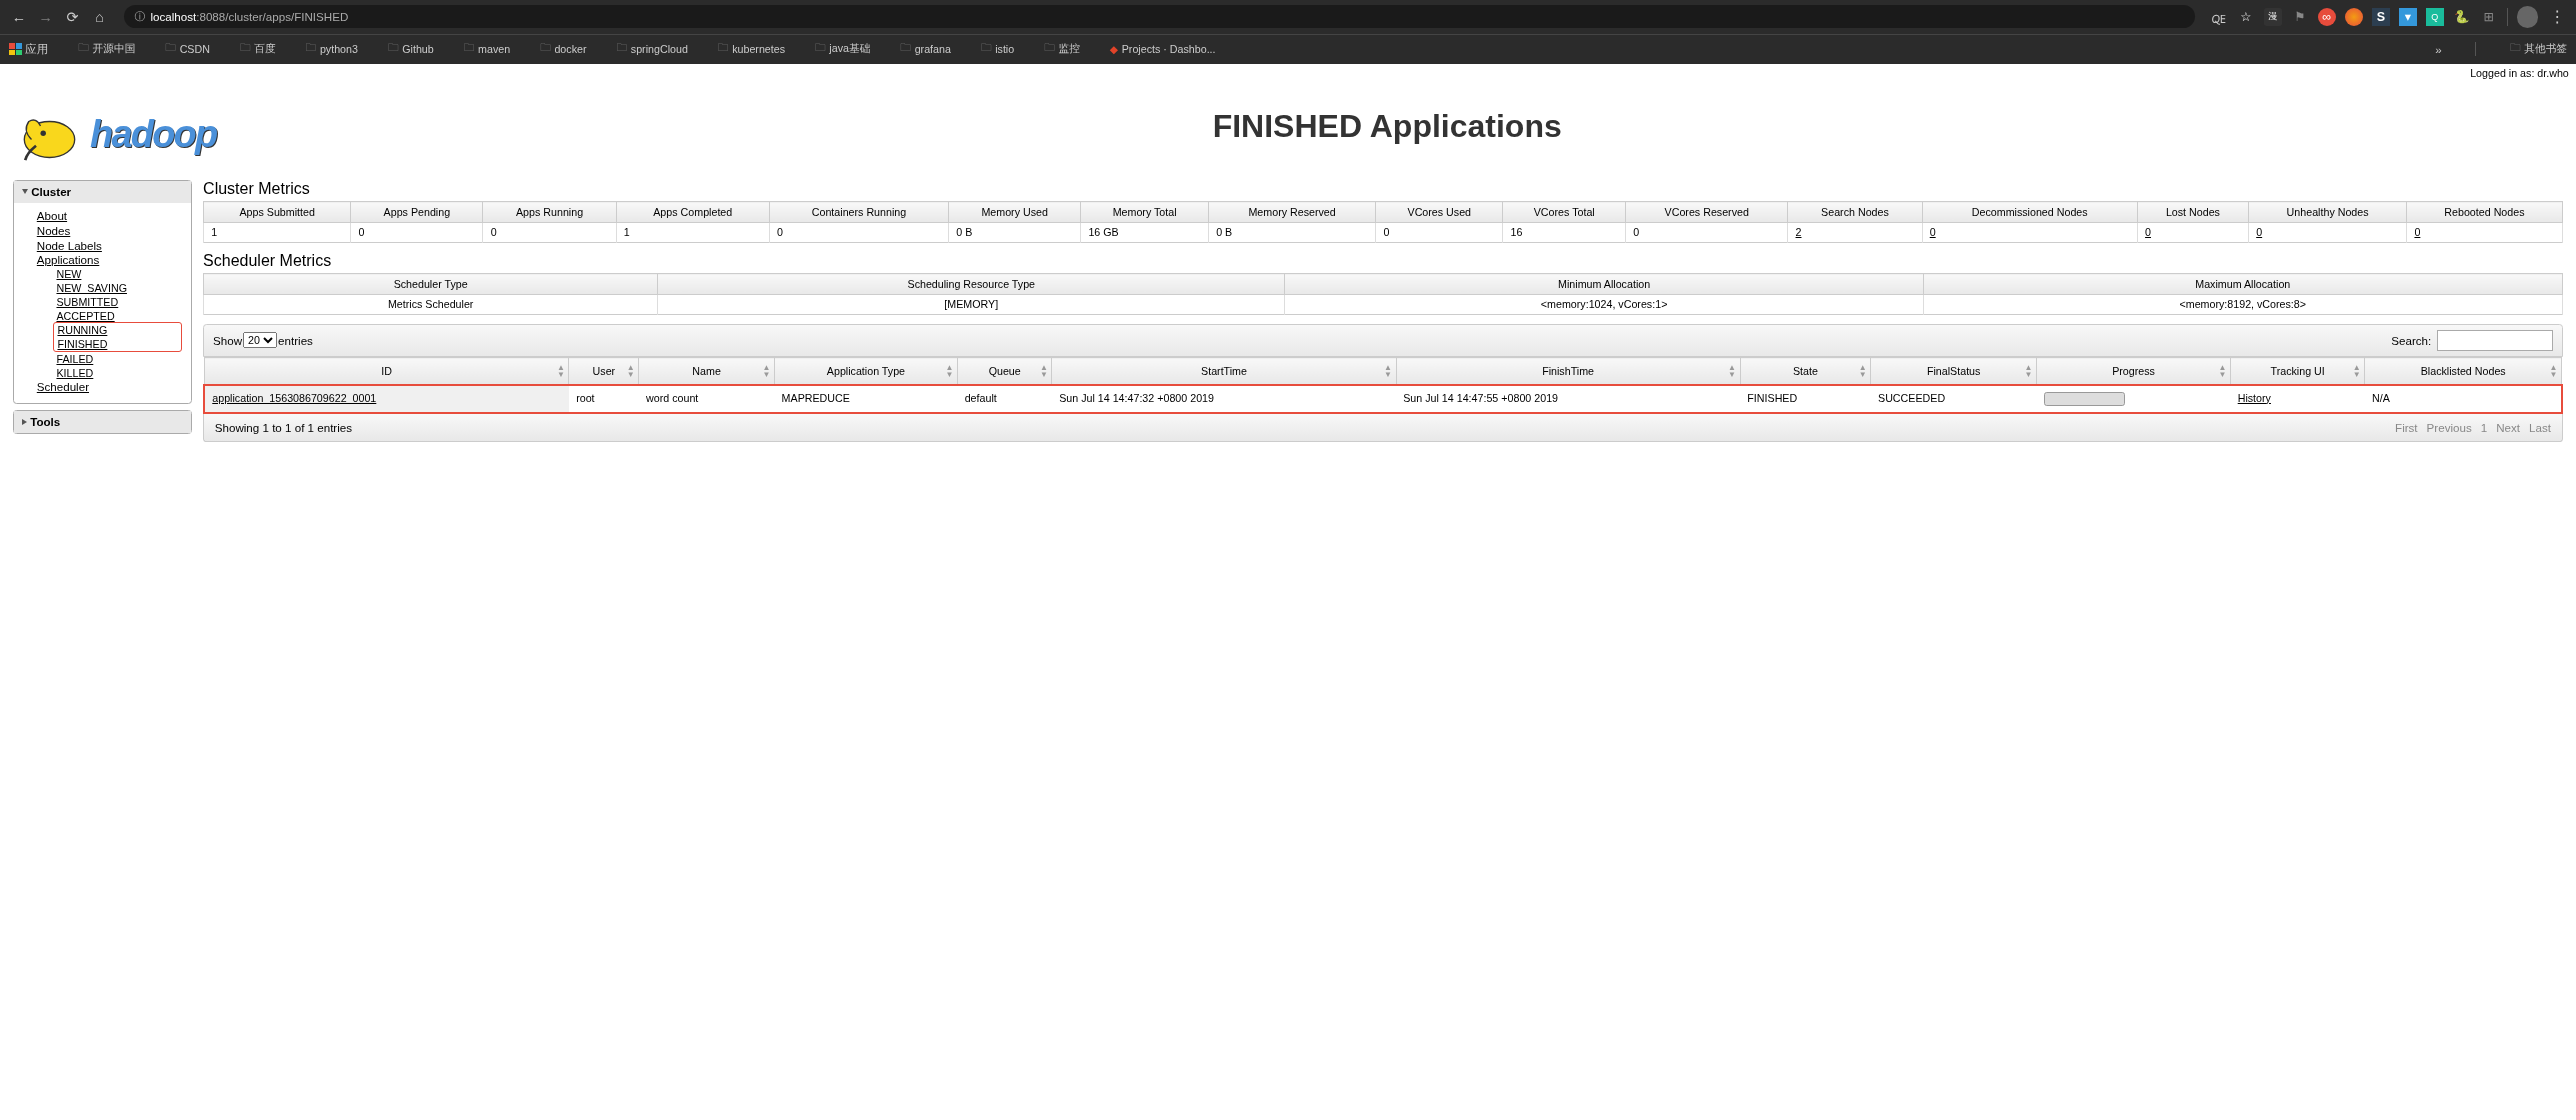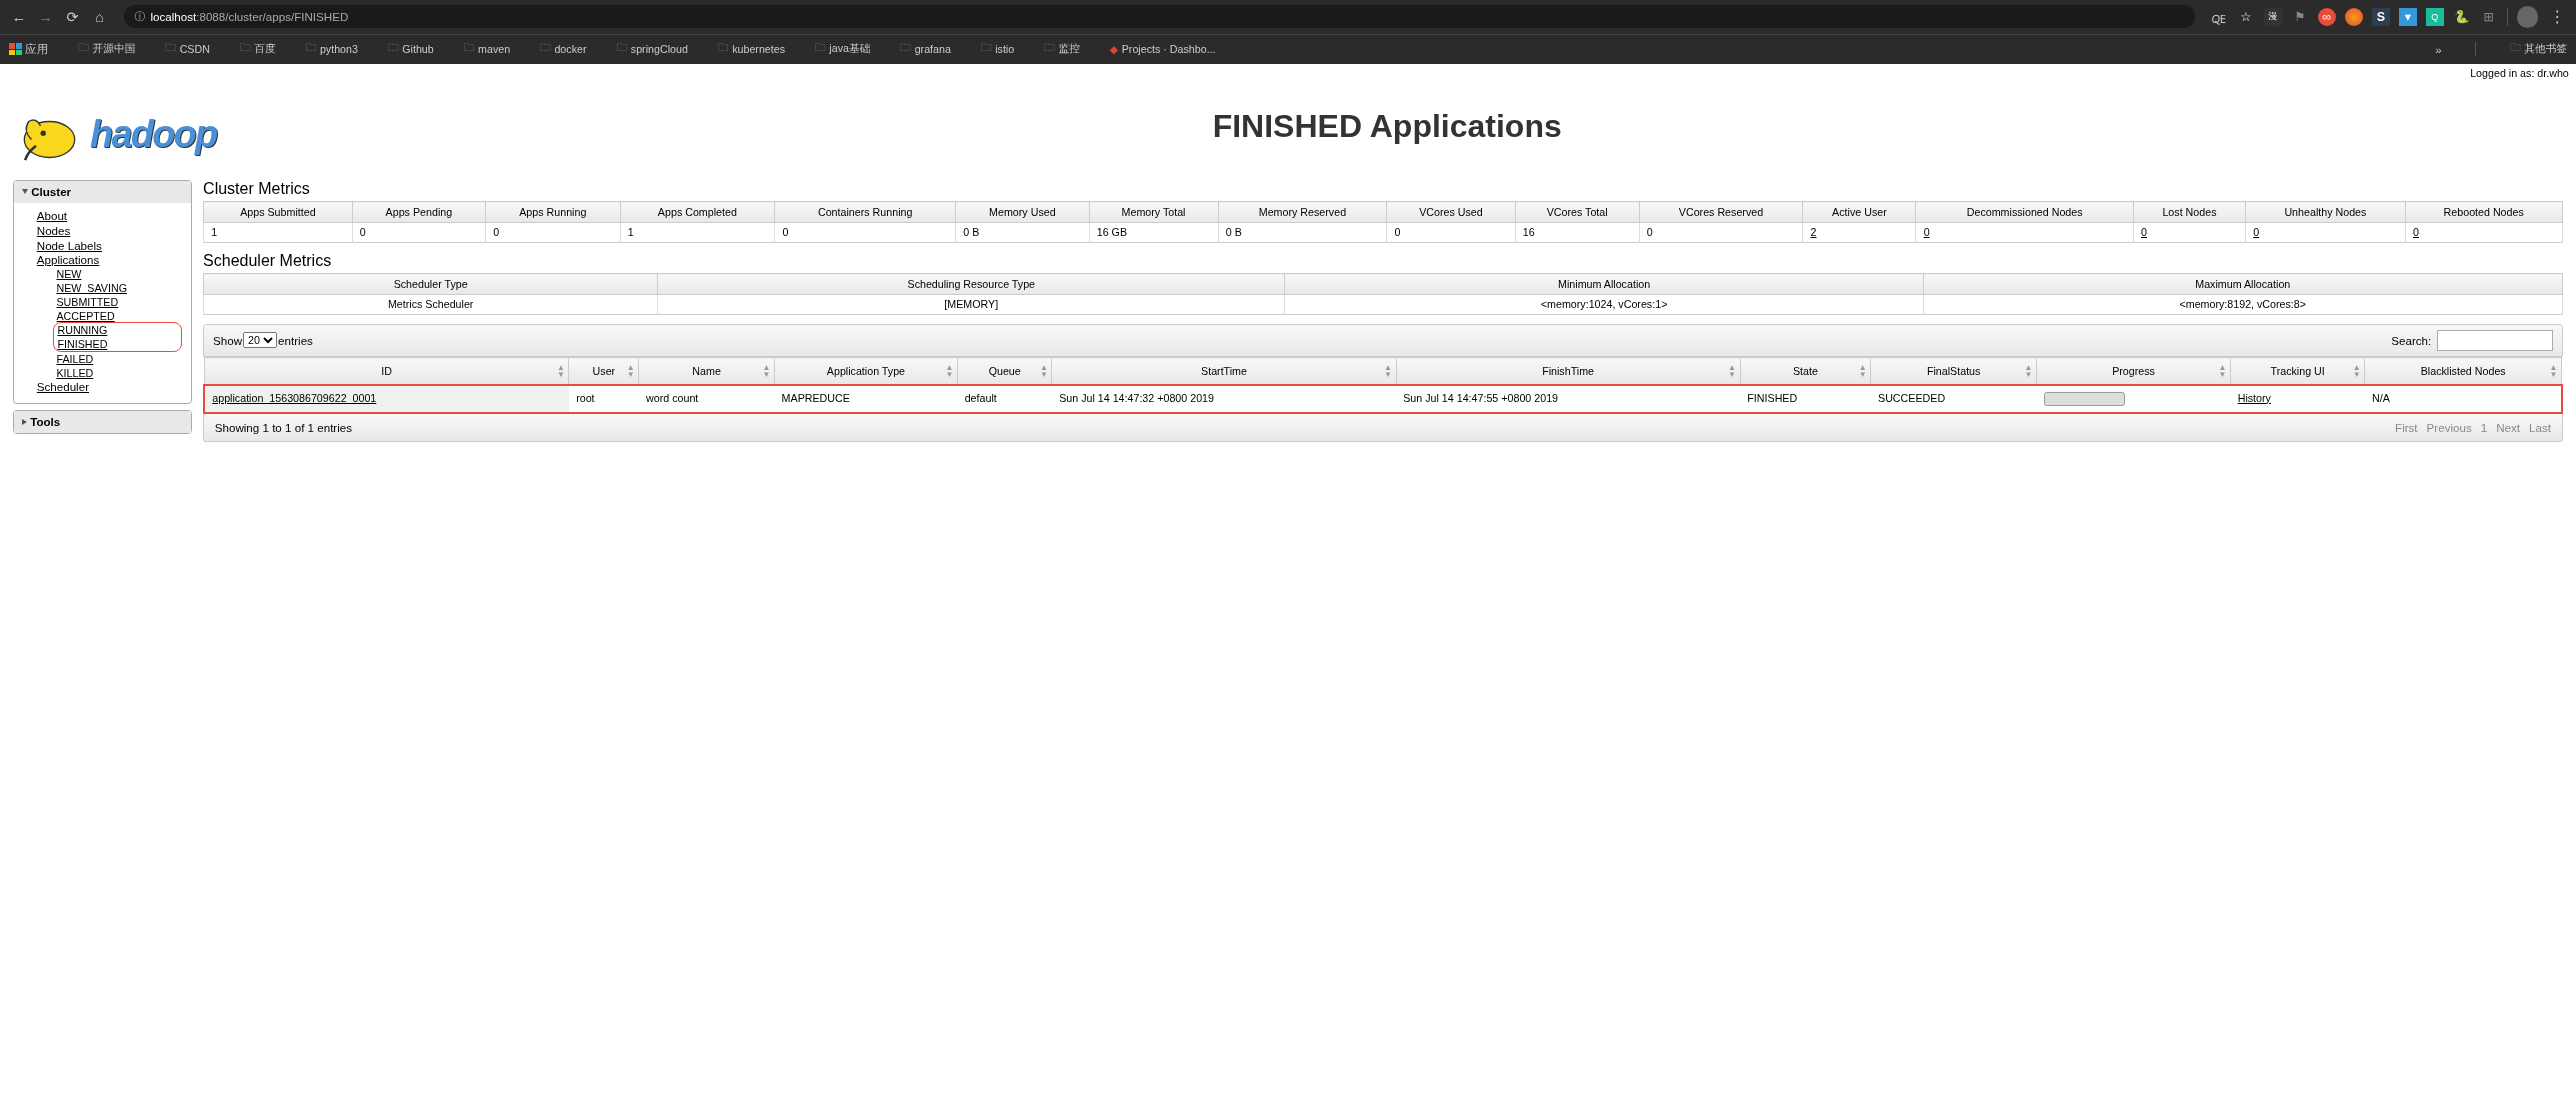--- a/index.html
+++ b/index.html
@@ -42,21 +42,21 @@
     .main-layout { display: flex; padding: 9px 13.4px; gap: 10.7px; }
     .sidebar { width: 179px; flex-shrink: 0; }
     .content { flex: 1; min-width: 0; }
     
     .nav-box { border: 0.9px solid #aaa; border-radius: 3.6px; margin-bottom: 5.4px; }
     .nav-box-header { background: #e8e8e8; padding: 4.5px 7.2px; font-weight: bold; cursor: pointer; display: flex; align-items: center; gap: 3.6px; }
     .nav-box-body { padding: 5.4px 9px 9px 22.4px; }
     .nav-link { display: block; color: #000; text-decoration: underline; cursor: pointer; padding: 0.9px 0; }
     .sub-links { padding-left: 19.7px; }
     .sub-links .nav-link { font-size: 10.7px; }
-    .highlight-box { border: 1.8px solid #e74c3c; border-radius: 8px; padding: 0 3.6px; margin-left: -3.6px; }
+    .highlight-box { border: 1.8px solid #e74c3c; border-radius: 3px; padding: 0 3.6px; margin-left: -3.6px; }
     
     .section-title { font-size: 16px; font-weight: normal; margin-bottom: 3.6px; }
     
     table { border-collapse: collapse; width: 100%; font-size: 10.7px; }
     .metrics-table { margin-bottom: 9px; border: 0.9px solid #ccc; }
     .metrics-table th { background: linear-gradient(#f8f8f8, #e8e8e8); border: 0.9px solid #ccc; padding: 3.6px 5.4px; font-weight: normal; text-align: center; }
     .metrics-table td { border-left: 0.9px solid #ddd; border-right: 0.9px solid #ddd; padding: 3.6px 7.2px; text-align: left; }
     .metrics-table td a { text-decoration: underline; color: #000; }
     
     .apps-controls { background: linear-gradient(#f8f8f8, #e8e8e8); border: 0.9px solid #ccc; border-radius: 3.6px 3.6px 0 0; padding: 5.4px 9px; display: flex; align-items: center; justify-content: space-between; }
@@ -246,21 +246,21 @@
               <th>Apps Pending</th>
               <th>Apps Running</th>
               <th>Apps Completed</th>
               <th>Containers Running</th>
               <th>Memory Used</th>
               <th>Memory Total</th>
               <th>Memory Reserved</th>
               <th>VCores Used</th>
               <th>VCores Total</th>
               <th>VCores Reserved</th>
-              <th>Active User</th>
+              <th>Search Nodes</th>
               <th>Decommissioned Nodes</th>
               <th>Lost Nodes</th>
               <th>Unhealthy Nodes</th>
               <th>Rebooted Nodes</th>
             </tr>
           </thead>
         <tbody>
             <tr id="cm-values">
               <td>1</td>
               <td>0</td>

